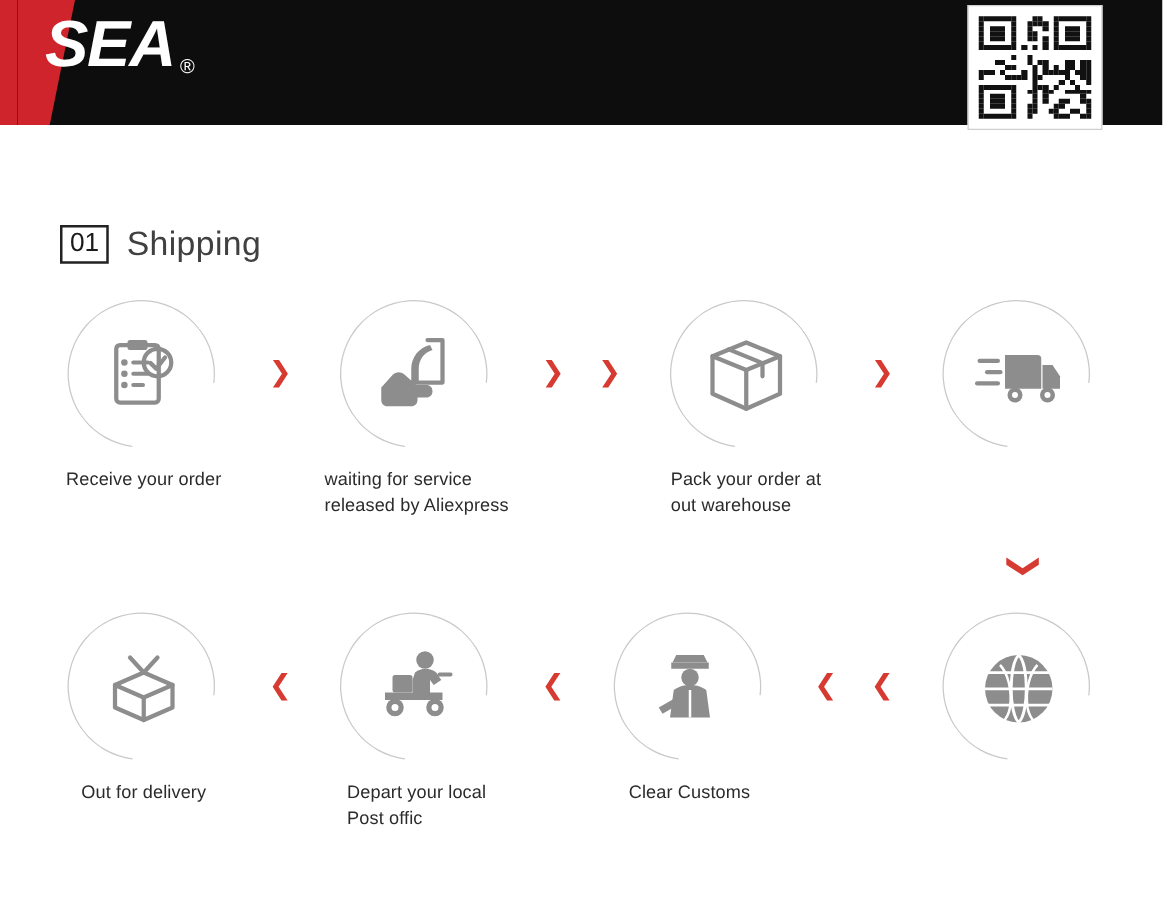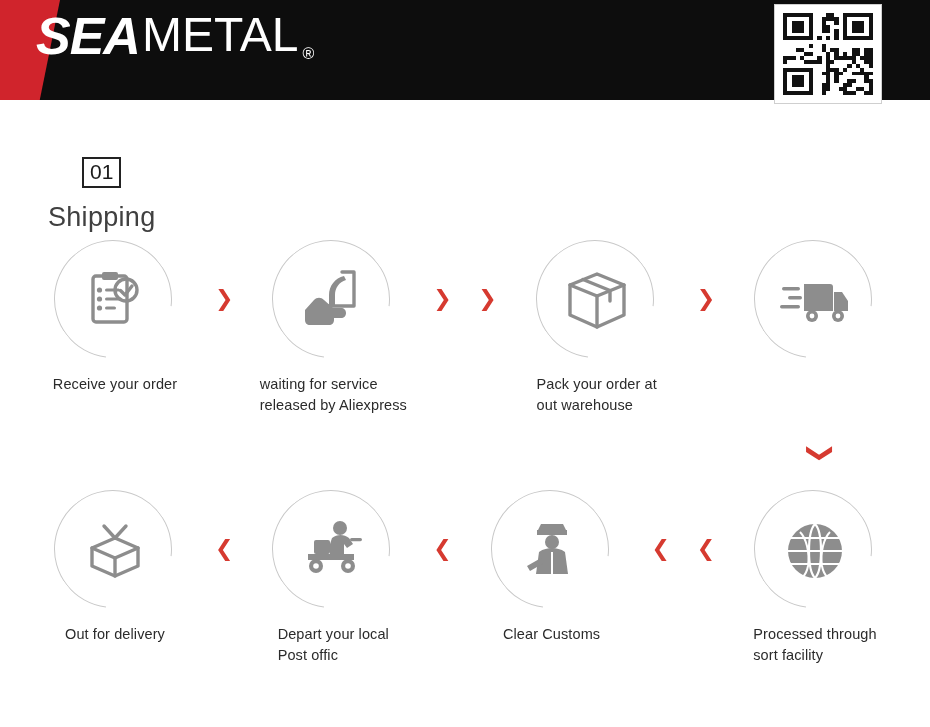--- a/index.html
+++ b/index.html
@@ -104,25 +104,24 @@
     display: block;
   }
   .qr-grid i.on {
     background: #111111;
   }
 
   
   .section-title {
     position: absolute;
     left: 48px;
-    top: 157px;
+    top: 180px;
     display: flex;
     align-items: center;
     gap: 14px;
-    flex-direction: column;
   }
   .step-number {
     border: 2px solid #222222;
     padding: 2px 6px 3px 6px;
     font-size: 21px;
     color: #1b1b1b;
     line-height: 22px;
     font-family: "Liberation Sans", sans-serif;
   }
   .section-title-text {
@@ -215,21 +214,20 @@
 </head>
 <body>
 
 <div class="page">
 
   <div class="header">
     <div class="header-red-bar"></div>
     <div class="header-red-wedge"></div>
     <div class="logo">
       <span class="logo-sea">SEA</span>
-      <span class="logo-metal">METAL</span>
       <span class="logo-reg">®</span>
     </div>
   </div>
 
   <div class="qr-box">
     <div class="qr-grid" id="qr-grid">
         <i class="on"></i>
         <i class="on"></i>
         <i class="on"></i>
         <i class="on"></i>
@@ -809,19 +807,17 @@
 
     <div class="node">
       <div class="bubble">
         <svg width="70" height="70" viewBox="0 0 70 70">
           <circle class="icon-gray" cx="35" cy="35" r="27"></circle>
           <path d="M35 8 c-8 8 -8 46 0 54 M35 8 c8 8 8 46 0 54 M10 22 l50 0 M8 35 l54 0 M10 48 l50 0" stroke="#ffffff" stroke-width="2.2" fill="none"></path>
           <path d="M20 16 c6 6 10 20 8 34 c-1 6 -4 10 -6 12" stroke="#ffffff" stroke-width="2" fill="none"></path>
           <path d="M50 16 c-6 6 -10 20 -8 34 c1 6 4 10 6 12" stroke="#ffffff" stroke-width="2" fill="none"></path>
         </svg>
       </div>
-      <div class="node-label">Processed through
-sort facility</div>
     </div>
 
   </div>
 
 </div>
 
 </body></html>

